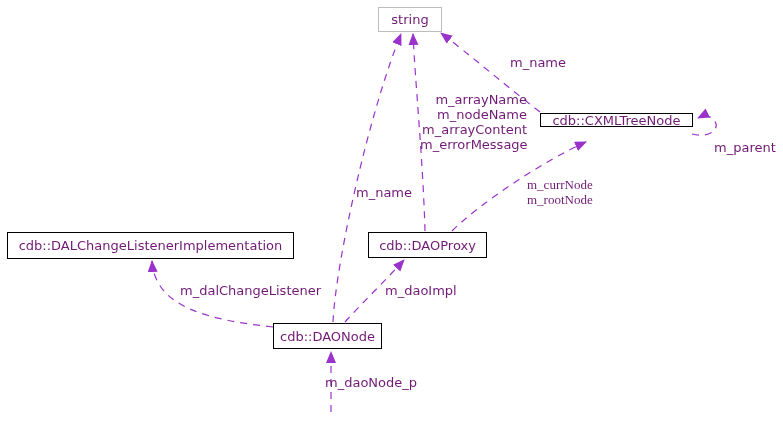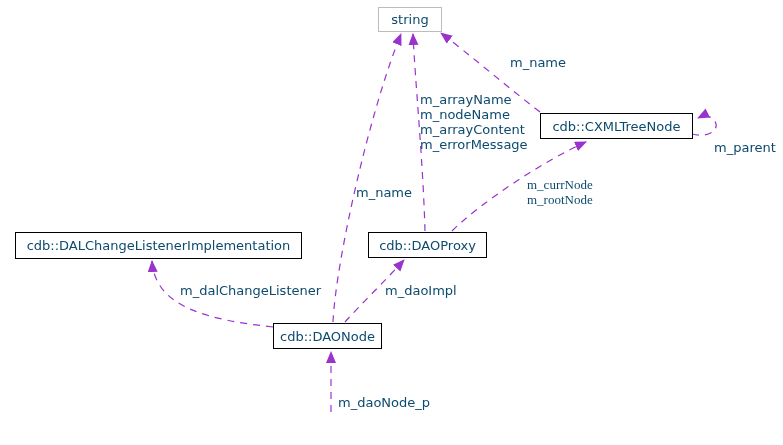--- a/index.html
+++ b/index.html
@@ -2,42 +2,42 @@
 <html><head>
 <meta charset="utf-8">
 <style>
   html,body{margin:0;padding:0;background:#ffffff;}
   .canvas{
     position:relative;
     width:783px;height:445px;
     background:#ffffff;
     font-family:"DejaVu Sans","Liberation Sans",sans-serif;
     font-size:13px;
-    color:#0c4a6e;
+    color:#701a75;
     overflow:hidden;
   }
   .edges{position:absolute;left:0;top:0;width:783px;height:445px;}
   .node{
     position:absolute;
     display:flex;align-items:center;justify-content:center;
     box-sizing:border-box;
     background:#ffffff;
     border:1px solid #000000;
     white-space:nowrap;
     cursor:pointer;
   }
   .node.external{border-color:#bcbcbc;cursor:default;}
   .node.current{background:#c0c0c0;border-width:2px;cursor:default;}
   .edge-label{
     position:absolute;
     white-space:pre;
     line-height:15px;
     cursor:default;
   }
-  .edge-label.center{text-align:left;}
+  .edge-label.center{text-align:right;}
 </style>
 </head>
 <body>
 
 <div class="canvas">
 
   <svg class="edges" width="783" height="445" viewBox="0 0 783 445">
     <defs>
       <marker id="ah" markerUnits="userSpaceOnUse" markerWidth="14" markerHeight="12" refX="11" refY="5" orient="auto">
         <path d="M0,0 L12,5 L0,10 Z" fill="#9a32cc"></path>
@@ -50,23 +50,23 @@
       <path d="M 452,231 C 480,203 545,160 586,142" marker-end="url(#ah)"></path>
       <path d="M 692,134 C 711,139 722,127 713,119 C 710,116 704,115 698,118" marker-end="url(#ah)"></path>
       <path d="M 273,327 C 210,320 155,308 152,261" marker-end="url(#ah)"></path>
       <path d="M 345,322 C 362,303 385,281 404,260" marker-end="url(#ah)"></path>
       <path d="M 331,412 L 331,352" marker-end="url(#ah)"></path>
     </g>
   </svg>
 
   <div class="node external" style="left:378px;top:7px;width:64px;height:25px;">string</div>
 
-  <div class="node" style="left:540px;top:113px;width:153px;height:26px;">cdb::CXMLTreeNode</div>
+  <div class="node" style="left:540px;top:113px;width:153px;height:14px;">cdb::CXMLTreeNode</div>
 
-  <div class="node" style="left:7px;top:232px;width:287px;height:27px;margin-left:8px;">cdb::DALChangeListenerImplementation</div>
+  <div class="node" style="left:7px;top:232px;width:287px;height:27px;">cdb::DALChangeListenerImplementation</div>
 
   <div class="node" style="left:368px;top:232px;width:119px;height:26px;text-align:center;">cdb::DAOProxy</div>
 
   <div class="node" style="left:273px;top:323px;width:109px;height:26px;">cdb::DAONode</div>
 
 
   <div class="edge-label" style="left:510px;top:55px;">m_name</div>
 
   <div class="edge-label center" style="left:420px;top:92px;width:107px;">m_arrayName
 m_nodeName
@@ -77,15 +77,15 @@
 
   <div class="edge-label" style="left:527px;top:177px;font-family:Liberation Serif, serif;">m_currNode
 m_rootNode</div>
 
   <div class="edge-label" style="left:356px;top:185px;">m_name</div>
 
   <div class="edge-label" style="left:180px;top:283px;">m_dalChangeListener</div>
 
   <div class="edge-label" style="left:385px;top:283px;">m_daoImpl</div>
 
-  <div class="edge-label" style="left:338px;top:375px;margin-top:20px;">m_daoNode_p</div>
+  <div class="edge-label" style="left:325px;top:375px;">m_daoNode_p</div>
 
 </div>
 
 </body></html>

